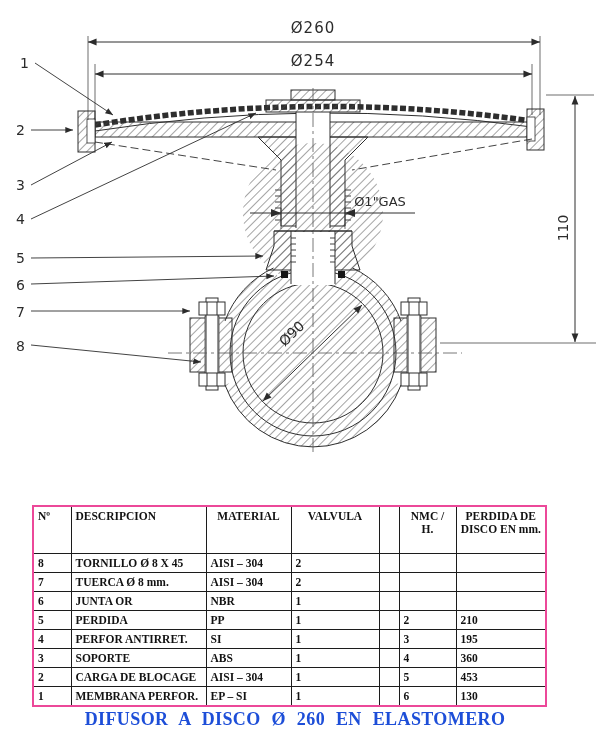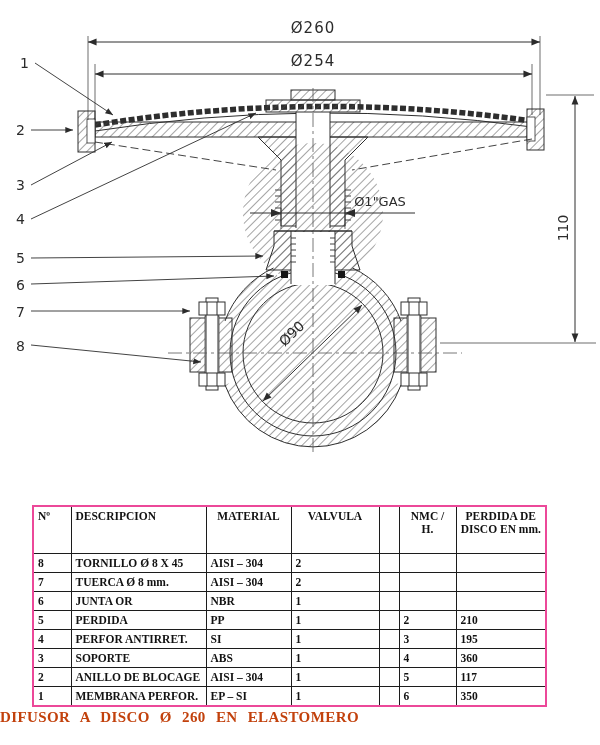--- a/index.html
+++ b/index.html
@@ -17,23 +17,23 @@
   .parts-table th,.parts-table td{
     border:1px solid #1c1c1c;
     font-family:"Liberation Serif", serif;
     font-weight:bold;font-size:11.5px;line-height:13px;
     padding:1px 4px;color:#121212;overflow:hidden;white-space:nowrap;
   }
   .parts-table th{vertical-align:top;height:42px;padding-top:3px;white-space:normal;}
   .parts-table td{height:16px;}
   .al{text-align:left;} .ac{}
   .doc-title{
-    position:absolute;top:709px;left:0;width:590px;text-align:left;
+    position:absolute;top:709px;left:0;width:590px;text-align:center;
     font-family:"Liberation Serif", serif;font-weight:bold;
-    font-size:15px;letter-spacing:.4px;word-spacing:6px;color:#c2410c;
+    font-size:18px;letter-spacing:.4px;word-spacing:6px;color:#1d4ed8;
   }
 </style>
 </head>
 <body>
 
 <svg class="drawing" width="600" height="478" viewBox="0 0 600 478">
   <defs>
     <pattern id="hx" patternUnits="userSpaceOnUse" width="6" height="6" patternTransform="rotate(45)">
       <line x1="0" y1="0" x2="0" y2="6" stroke="#4a4a4a" stroke-width="1"></line>
     </pattern>
@@ -262,32 +262,32 @@
       <td class="al">3</td>
       <td class="al">SOPORTE</td>
       <td class="ac">ABS</td>
       <td class="ac">1</td>
       <td class="ac"></td>
       <td class="ac">4</td>
       <td class="ac">360</td>
     </tr>
     <tr>
       <td class="al">2</td>
-      <td class="al">ANILLO DE BLOCAGE</td>
+      <td class="al">CARGA DE BLOCAGE</td>
       <td class="ac">AISI – 304</td>
       <td class="ac">1</td>
       <td class="ac"></td>
       <td class="ac">5</td>
-      <td class="ac">117</td>
+      <td class="ac">453</td>
     </tr>
     <tr>
       <td class="al">1</td>
       <td class="al">MEMBRANA PERFOR.</td>
       <td class="ac">EP – SI</td>
       <td class="ac">1</td>
       <td class="ac"></td>
       <td class="ac">6</td>
-      <td class="ac">350</td>
+      <td class="ac">130</td>
     </tr>
   </tbody>
 </table>
 
 <div class="doc-title">DIFUSOR A DISCO Ø 260 EN ELASTOMERO</div>
 
 </body></html>

